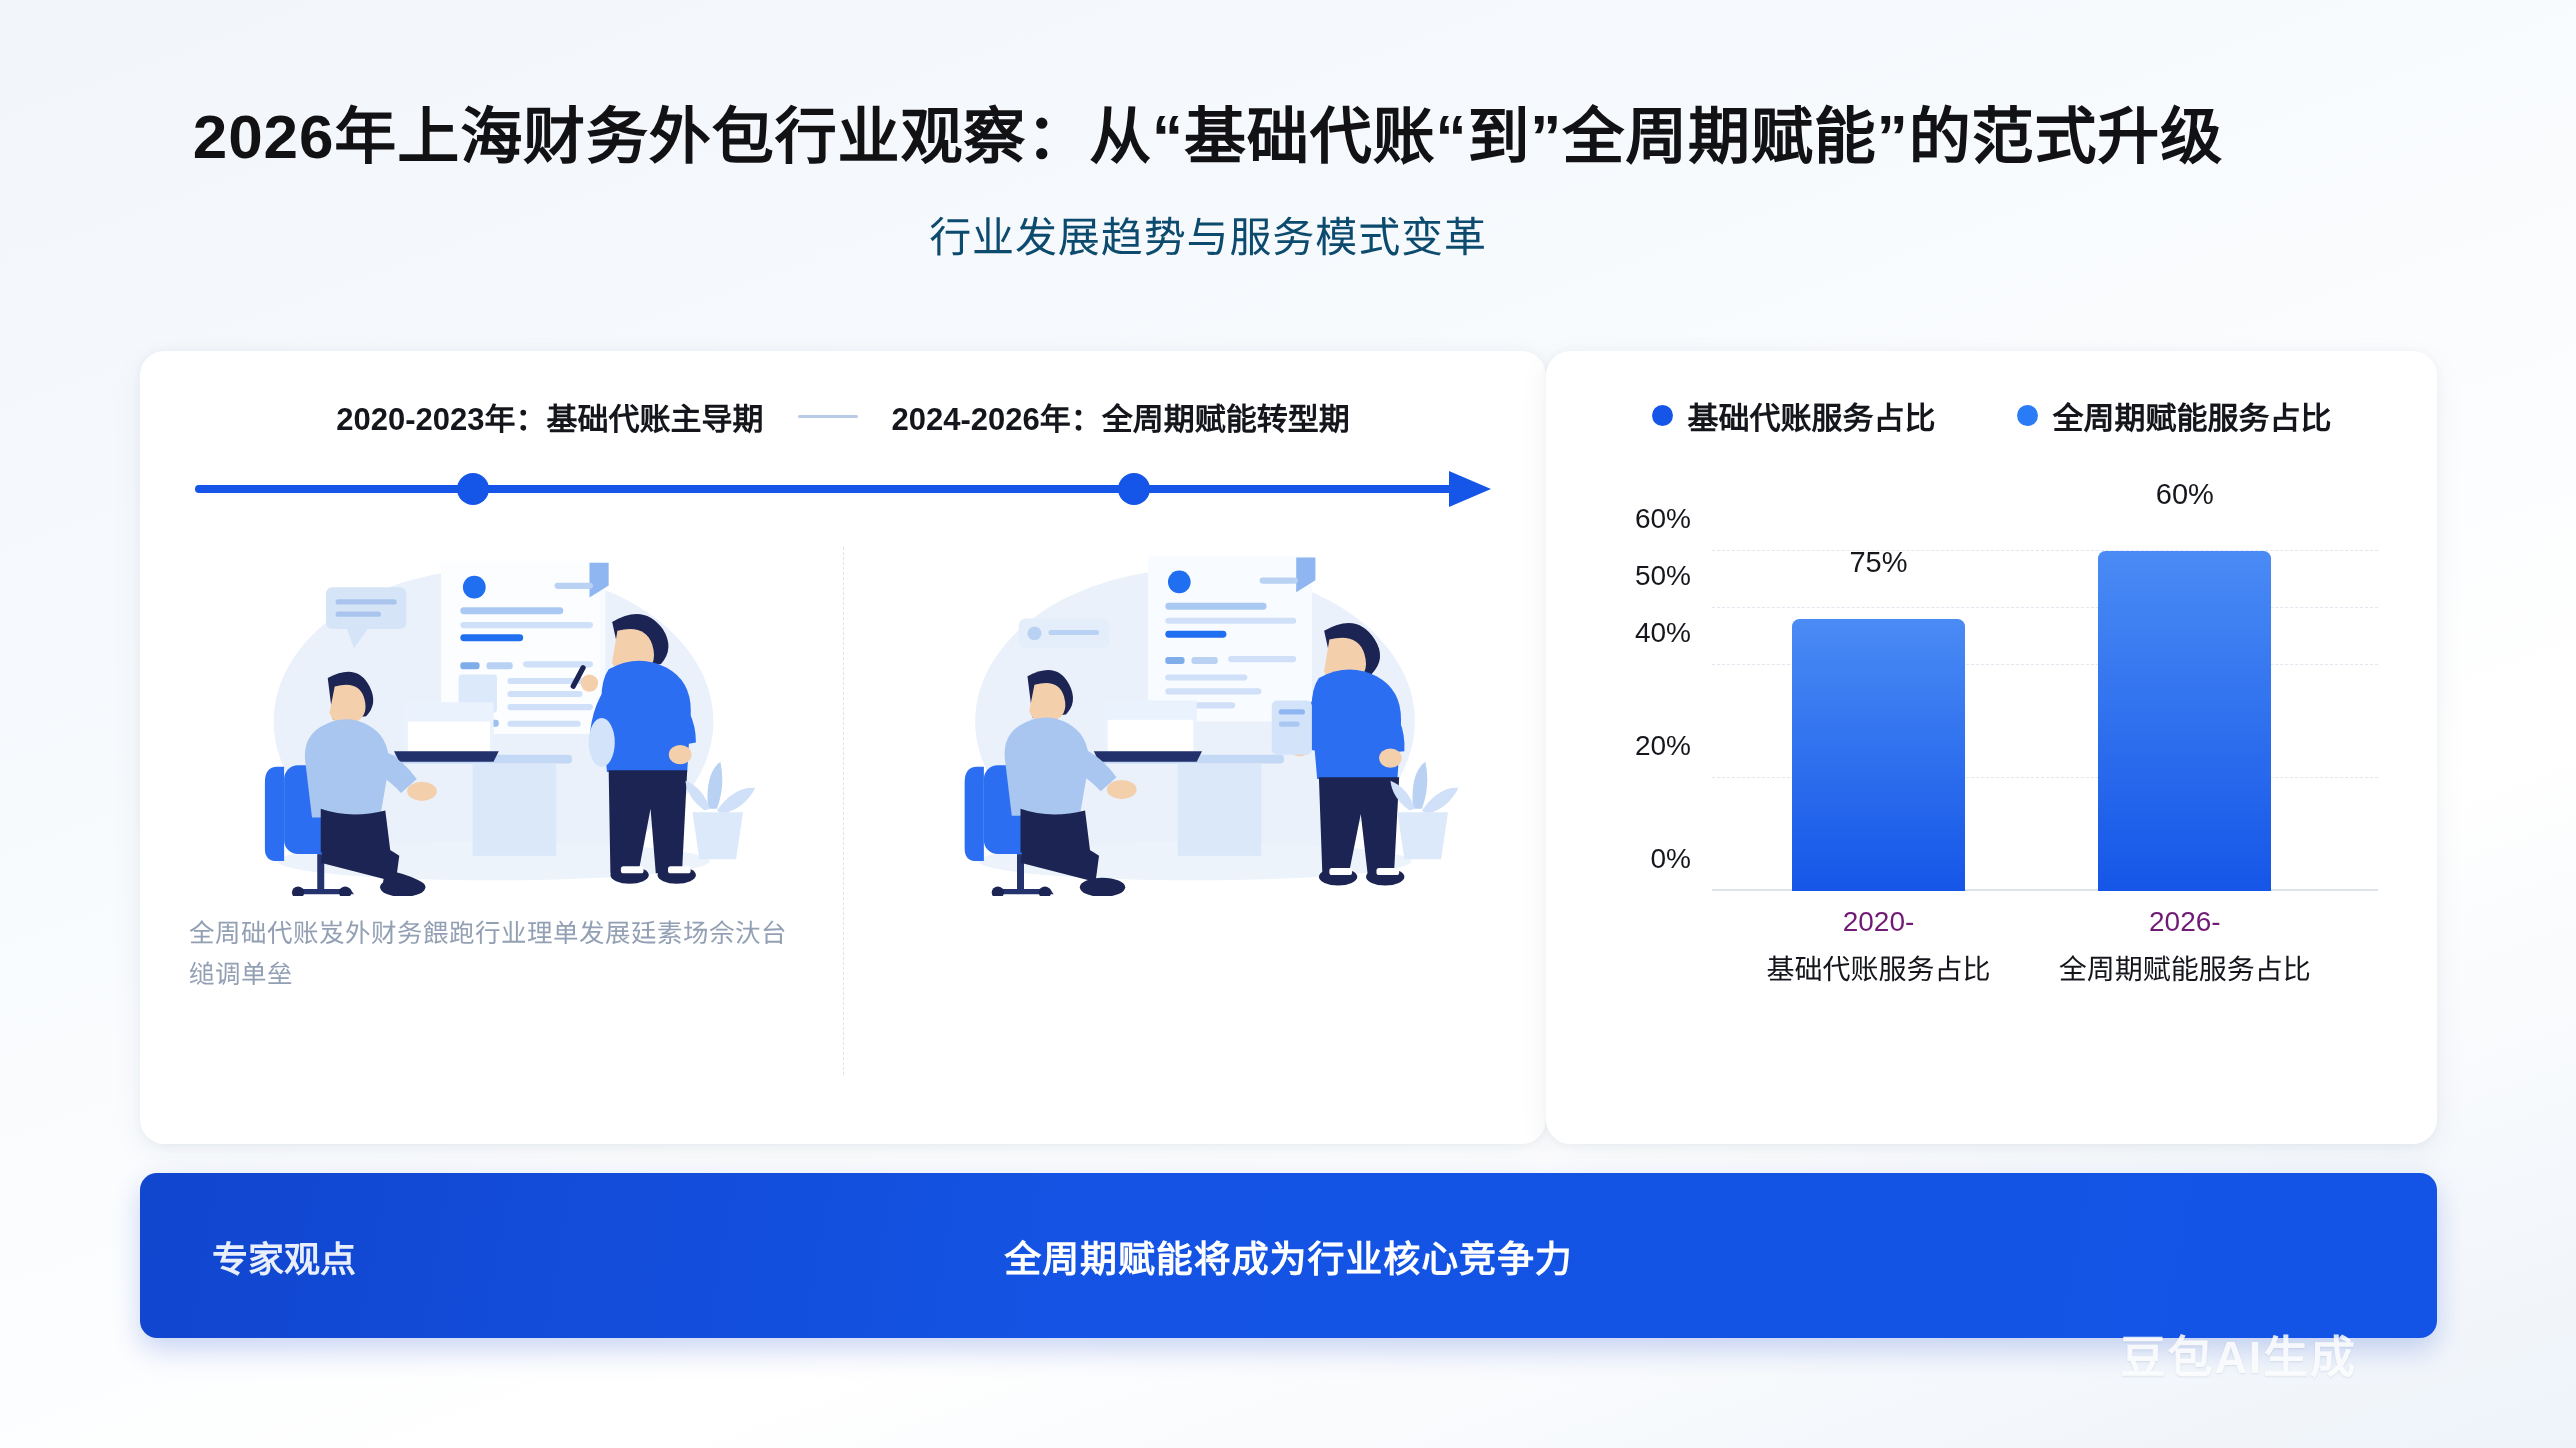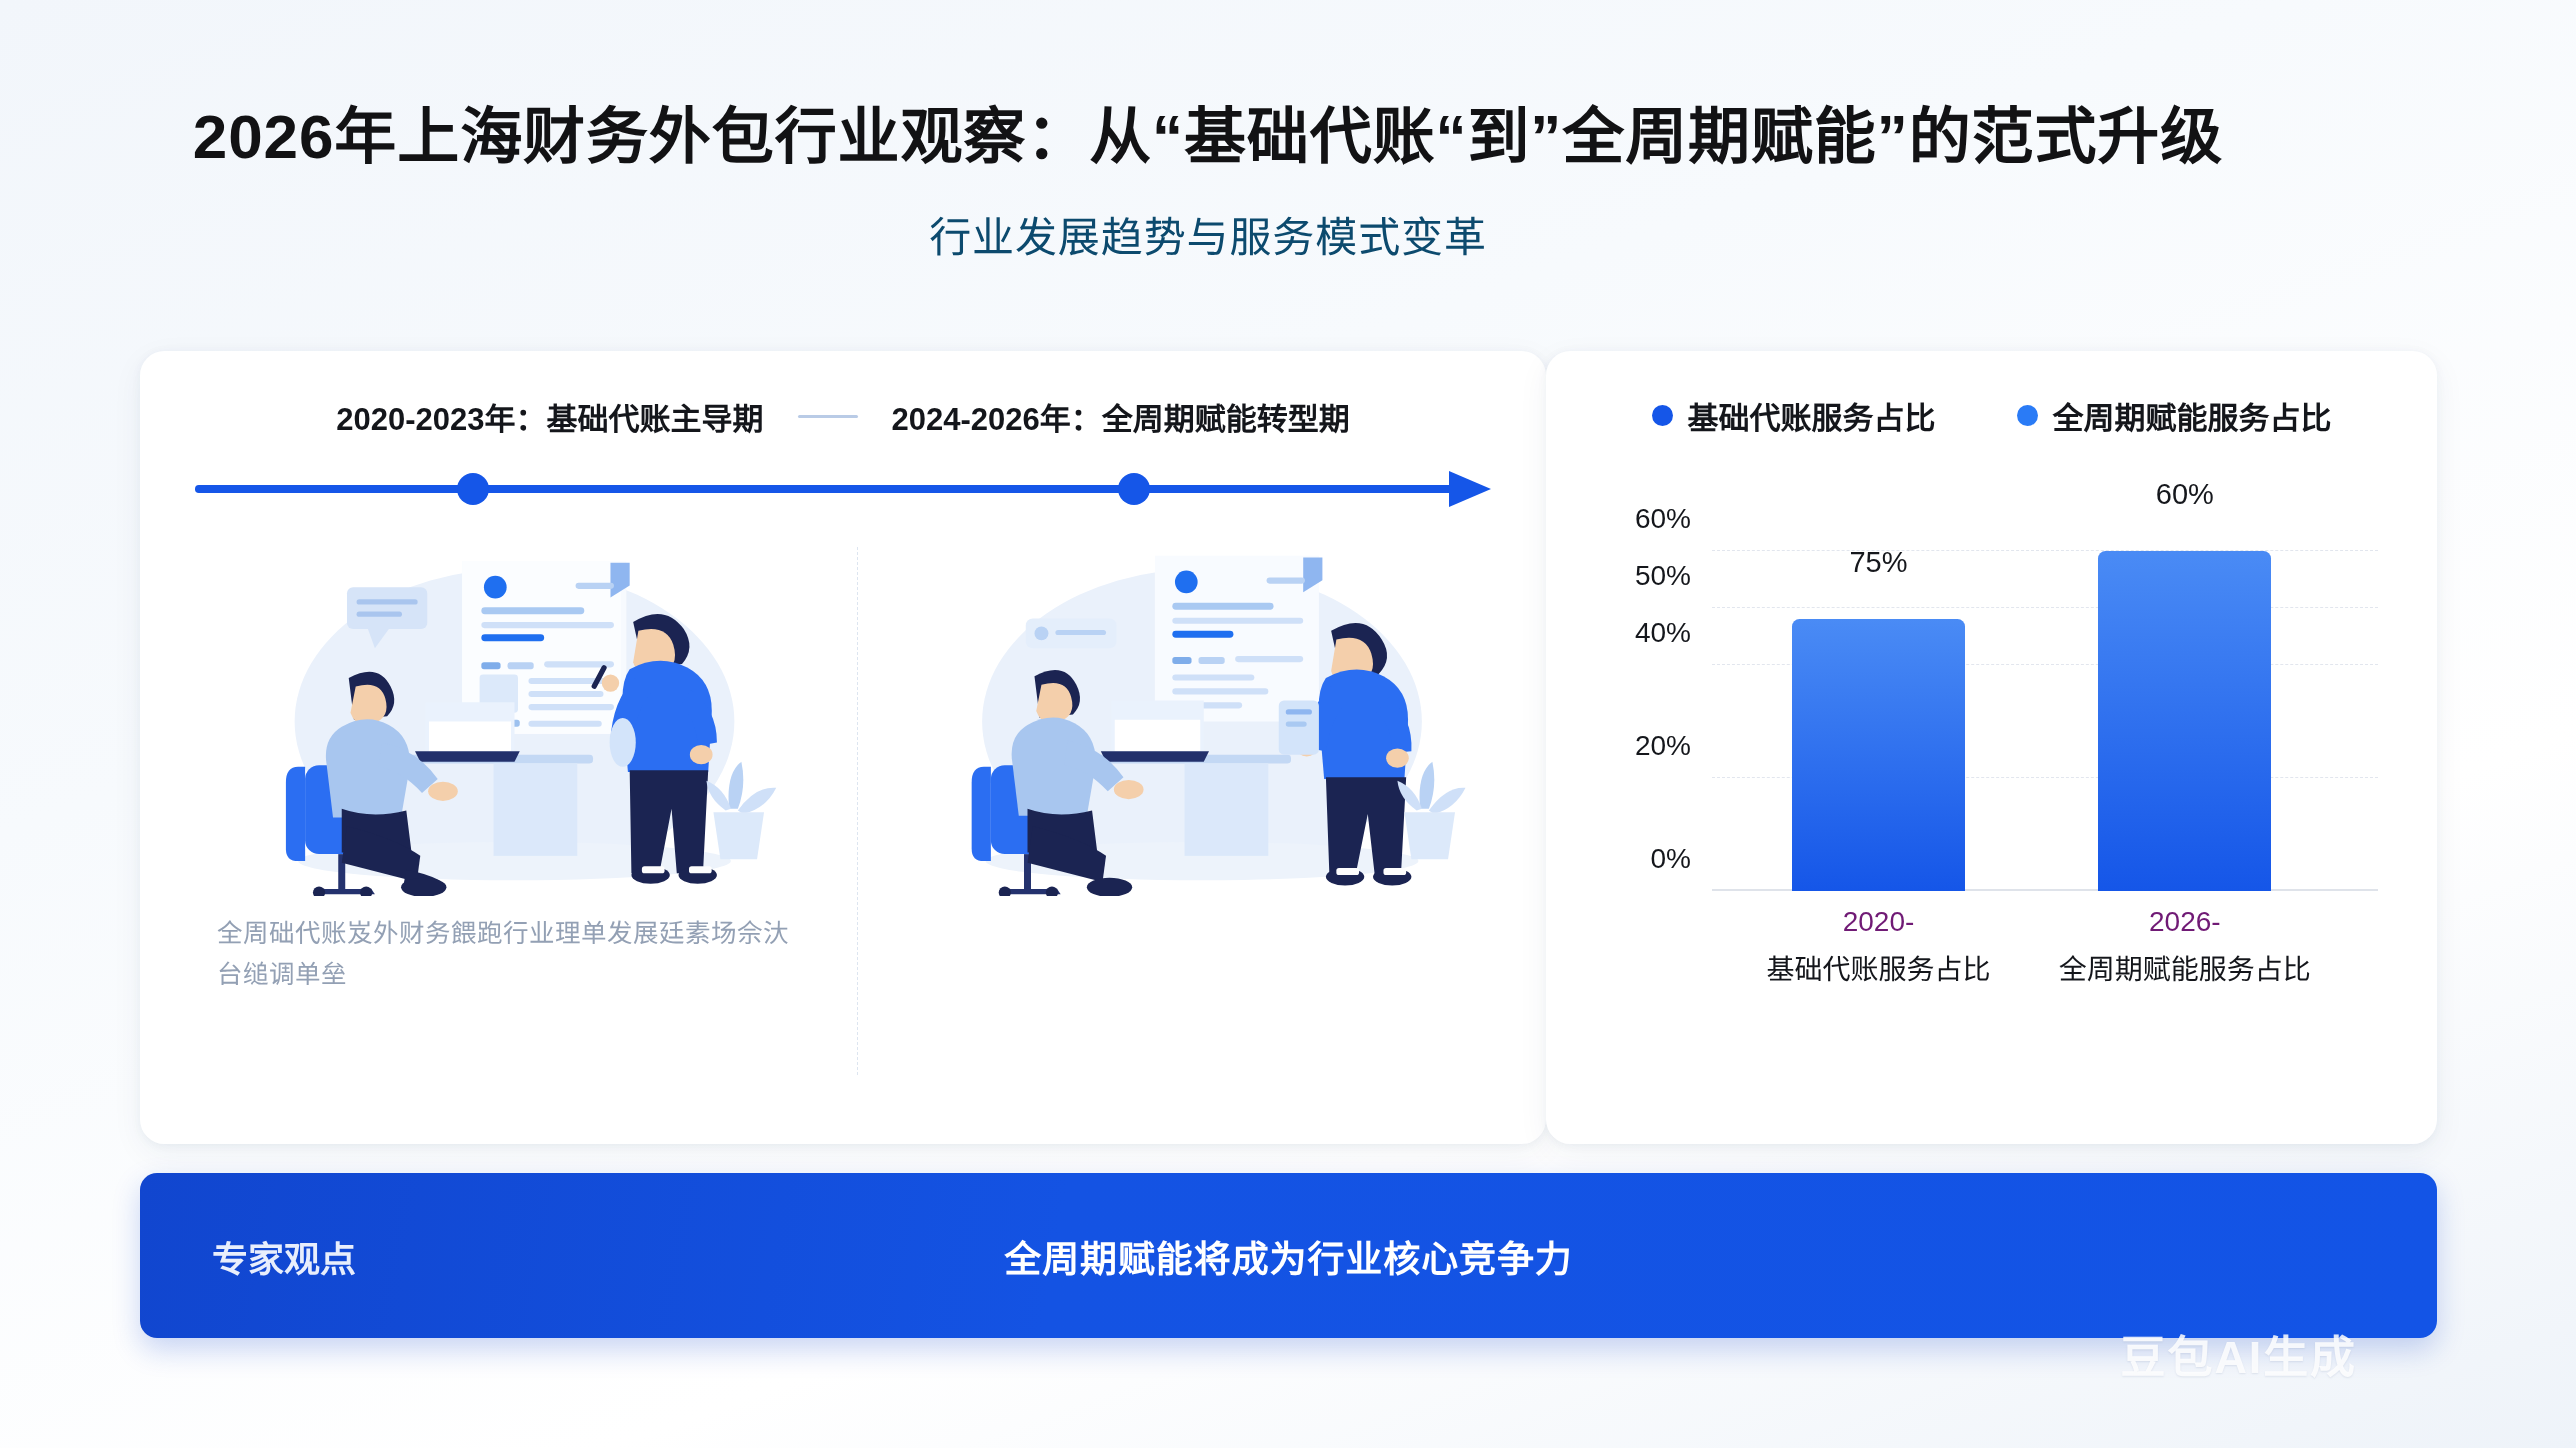--- a/index.html
+++ b/index.html
@@ -48,21 +48,21 @@
   .tl-arrow{
     position:absolute;right:0;top:-1.9px;width:0;height:0;
     border-top:18px solid transparent;border-bottom:18px solid transparent;
     border-left:42px solid #1556e8;
   }
   .tl-dot{position:absolute;top:0;width:32px;height:32px;border-radius:50%;background:#1556e8;}
   .tl-dot.d1{left:262px;}
   .tl-dot.d2{left:923px;}
 
   
-  .panes{display:flex;margin-top:42px;height:528px;margin-left:28px;}
+  .panes{display:flex;margin-top:42px;height:528px;}
   .pane{width:50%;box-sizing:border-box;position:relative;}
   .pane.p1{padding-right:45px;}
   .pane.p2{padding-left:49px;border-left:1.9px dashed #dde5f0;}
   .illus{width:100%;height:349px;display:block;}
   .cap{
     margin-top:17px;font-size:25.5px;line-height:1.62;color:#93a0b4;
     font-weight:500;letter-spacing:0.5px;
   }
 
   

